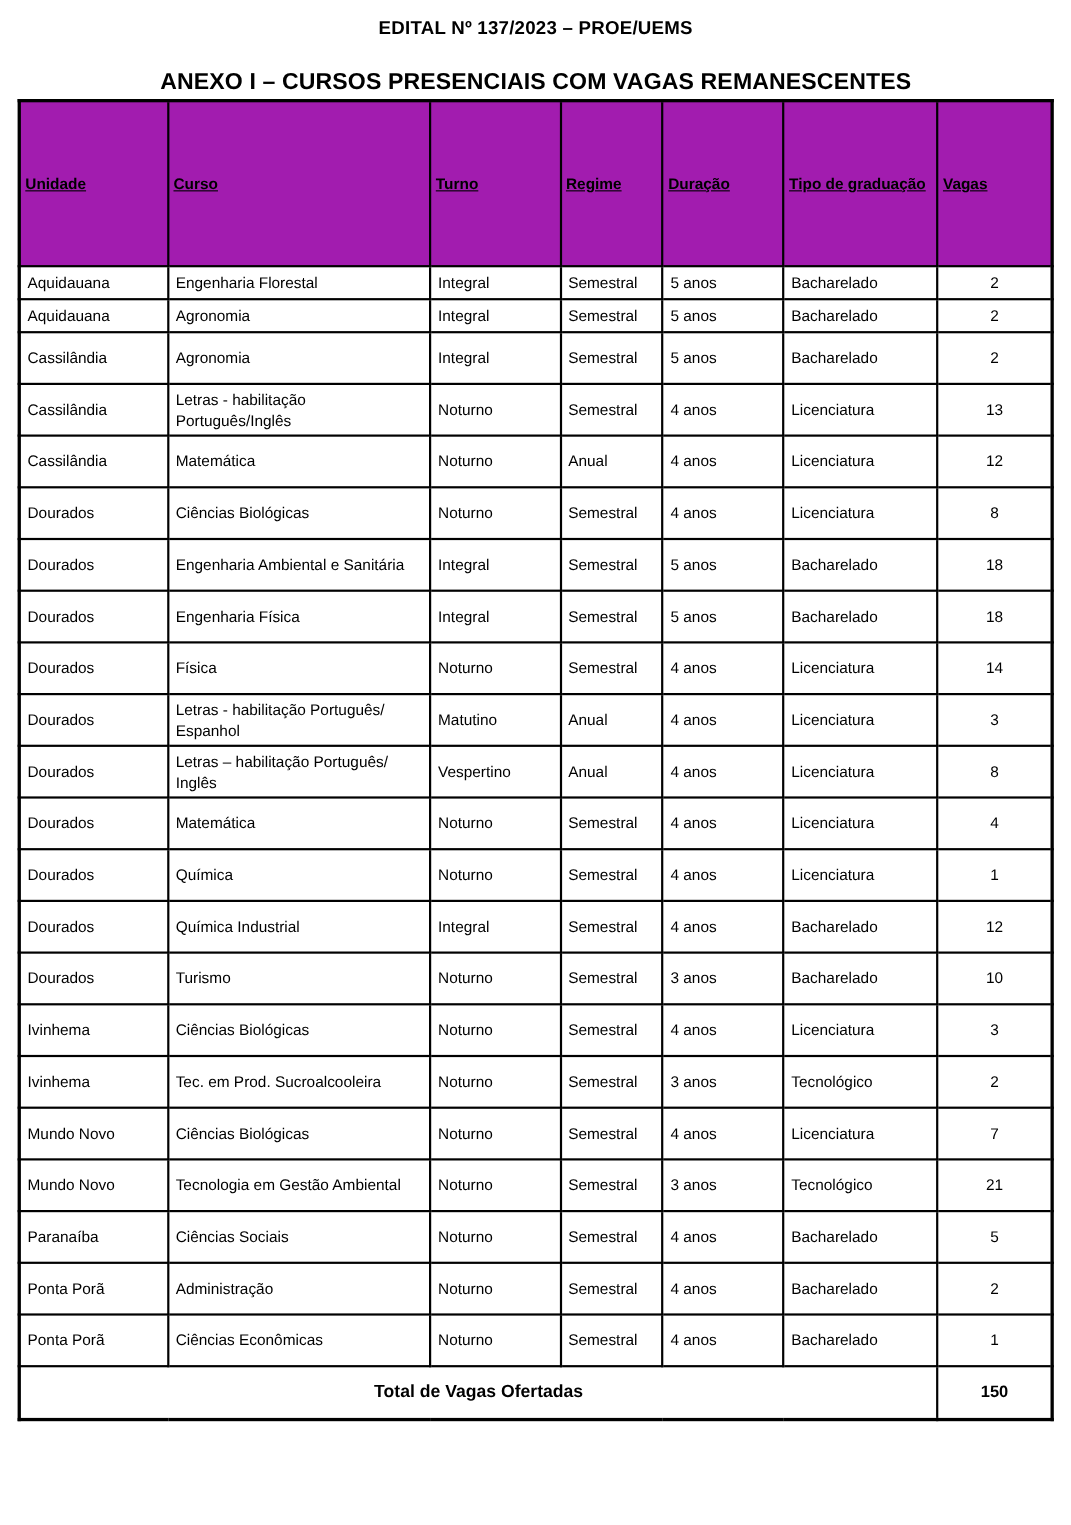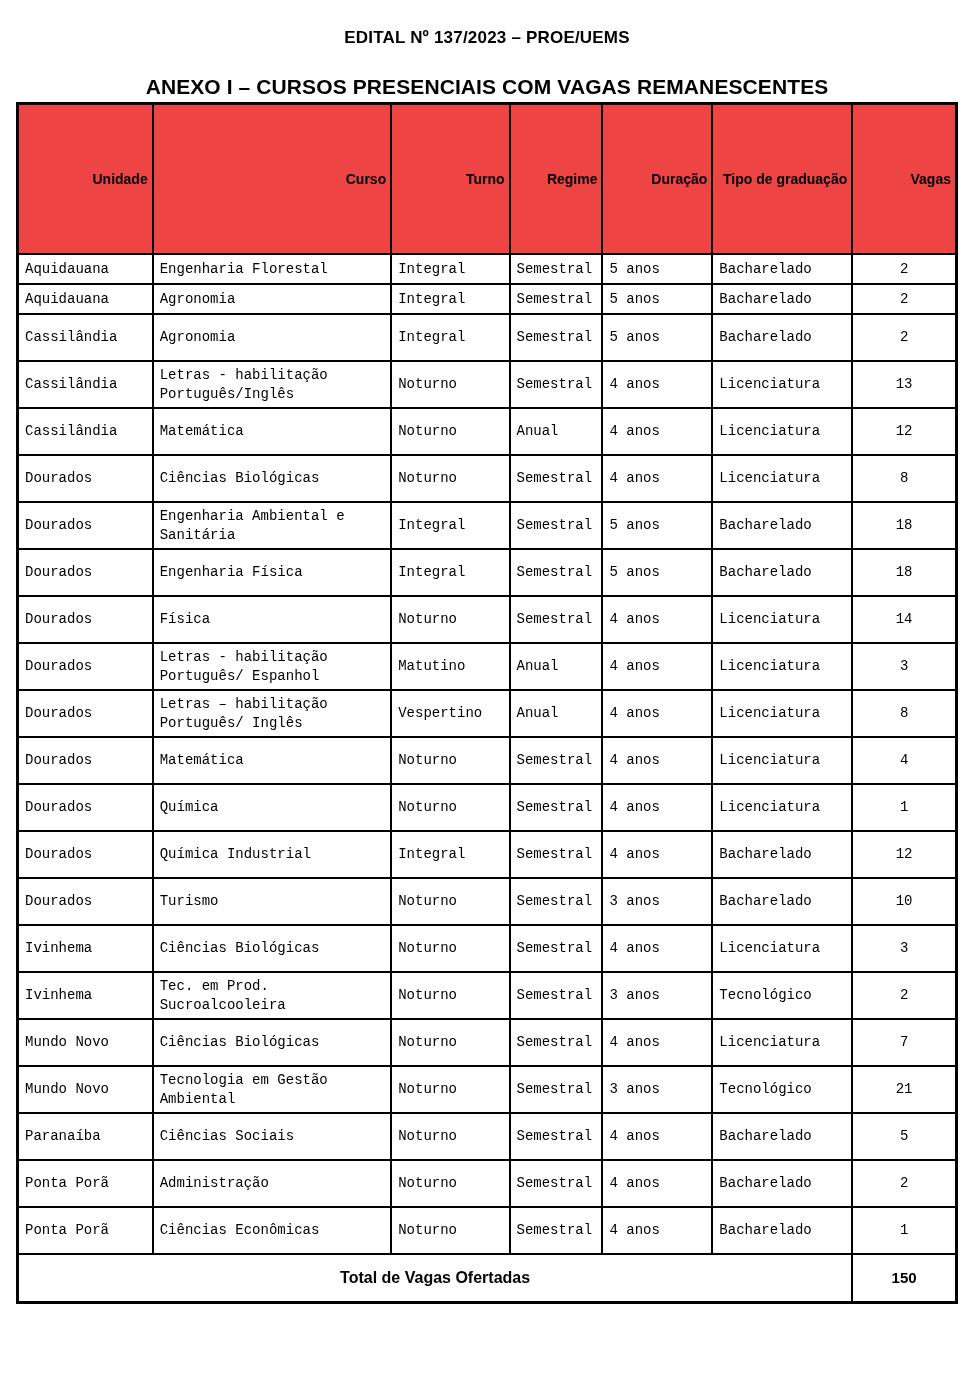--- a/index.html
+++ b/index.html
@@ -6,21 +6,21 @@
     margin: 0;
     padding: 0;
     background: #ffffff;
     color: #000000;
     font-family: "Liberation Sans", sans-serif;
   }
   .page {
     width: 974px;
     height: 1386px;
     box-sizing: border-box;
-    padding: 28px 16px 0 16px;
+    padding: 16px 16px 0 16px;
     background: #ffffff;
     overflow: hidden;
   }
   .doc-title {
     text-align: center;
     font-size: 17px;
     font-weight: bold;
     margin: 0 0 27px 0;
     letter-spacing: 0.2px;
   }
@@ -37,32 +37,33 @@
     table-layout: fixed;
     border: 3px solid #000000;
   }
   table.courses th,
   table.courses td {
     border: 2px solid #000000;
     font-size: 14px;
     vertical-align: middle;
   }
   table.courses thead th {
-    background: #ef4444;
+    background: #a21caf;
     height: 140px;
     font-weight: bold;
-    text-align: right;
+    text-align: left;
     padding: 4px;
+    text-decoration: underline;
   }
   table.courses tbody td {
     padding: 3px 6px;
     text-align: left;
     line-height: 1.3;
   }
-  table.courses tbody tr { height: 47px; font-family: Liberation Mono, monospace; }
+  table.courses tbody tr { height: 47px; }
   table.courses tbody tr:nth-child(1),
   table.courses tbody tr:nth-child(2) { height: 30px; }
   table.courses td.col-vagas { text-align: center; }
   table.courses tfoot tr { height: 48px; }
   table.courses tfoot td.total-label {
     text-align: center;
     font-weight: bold;
     font-size: 16px;
   }
   table.courses tfoot td.total-value {

